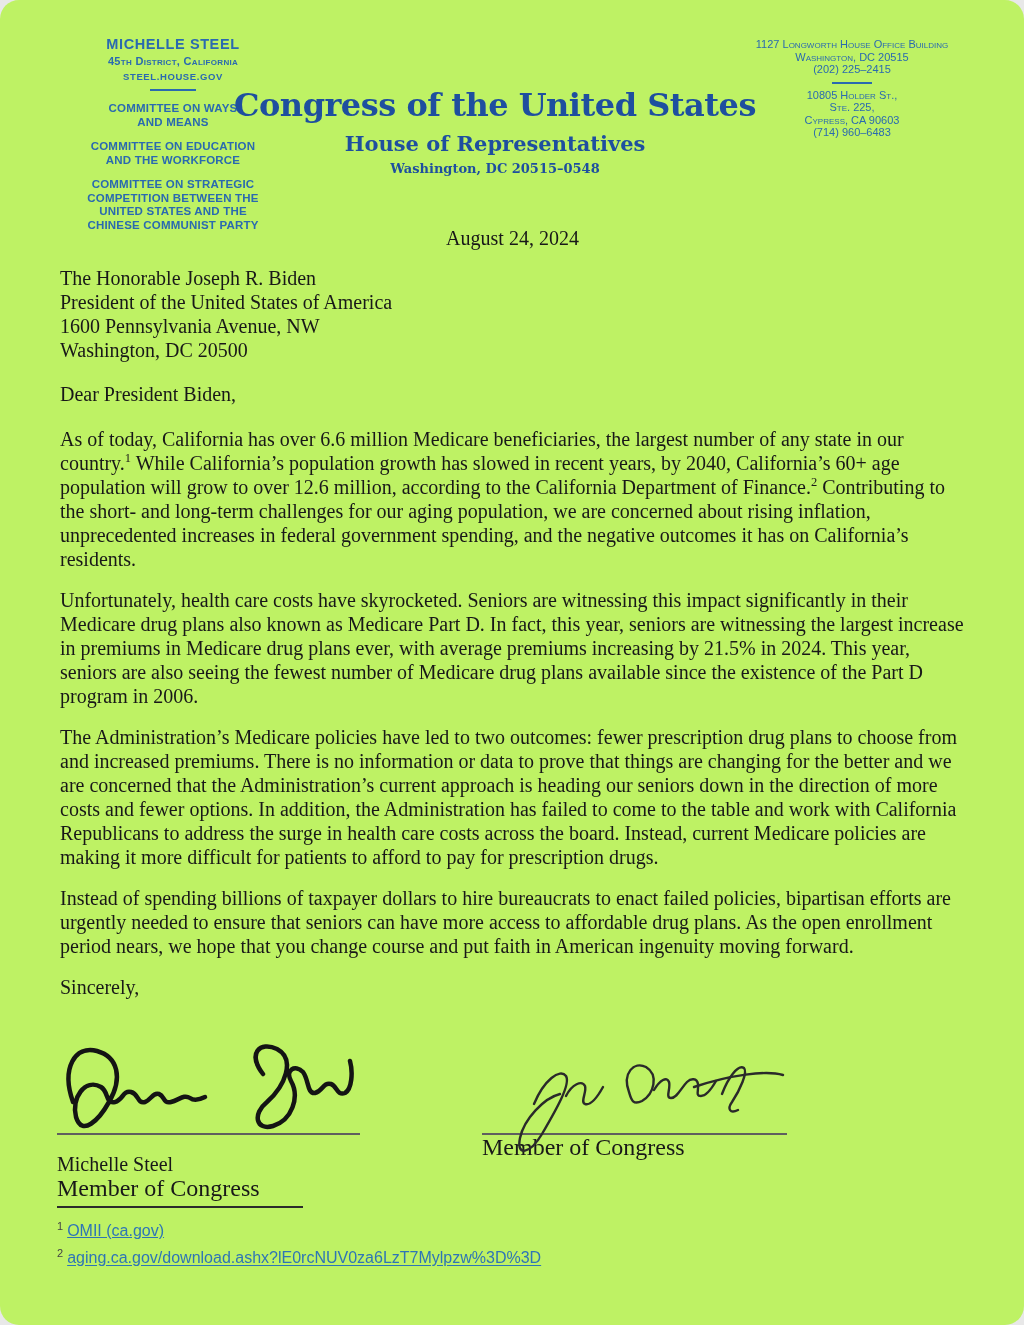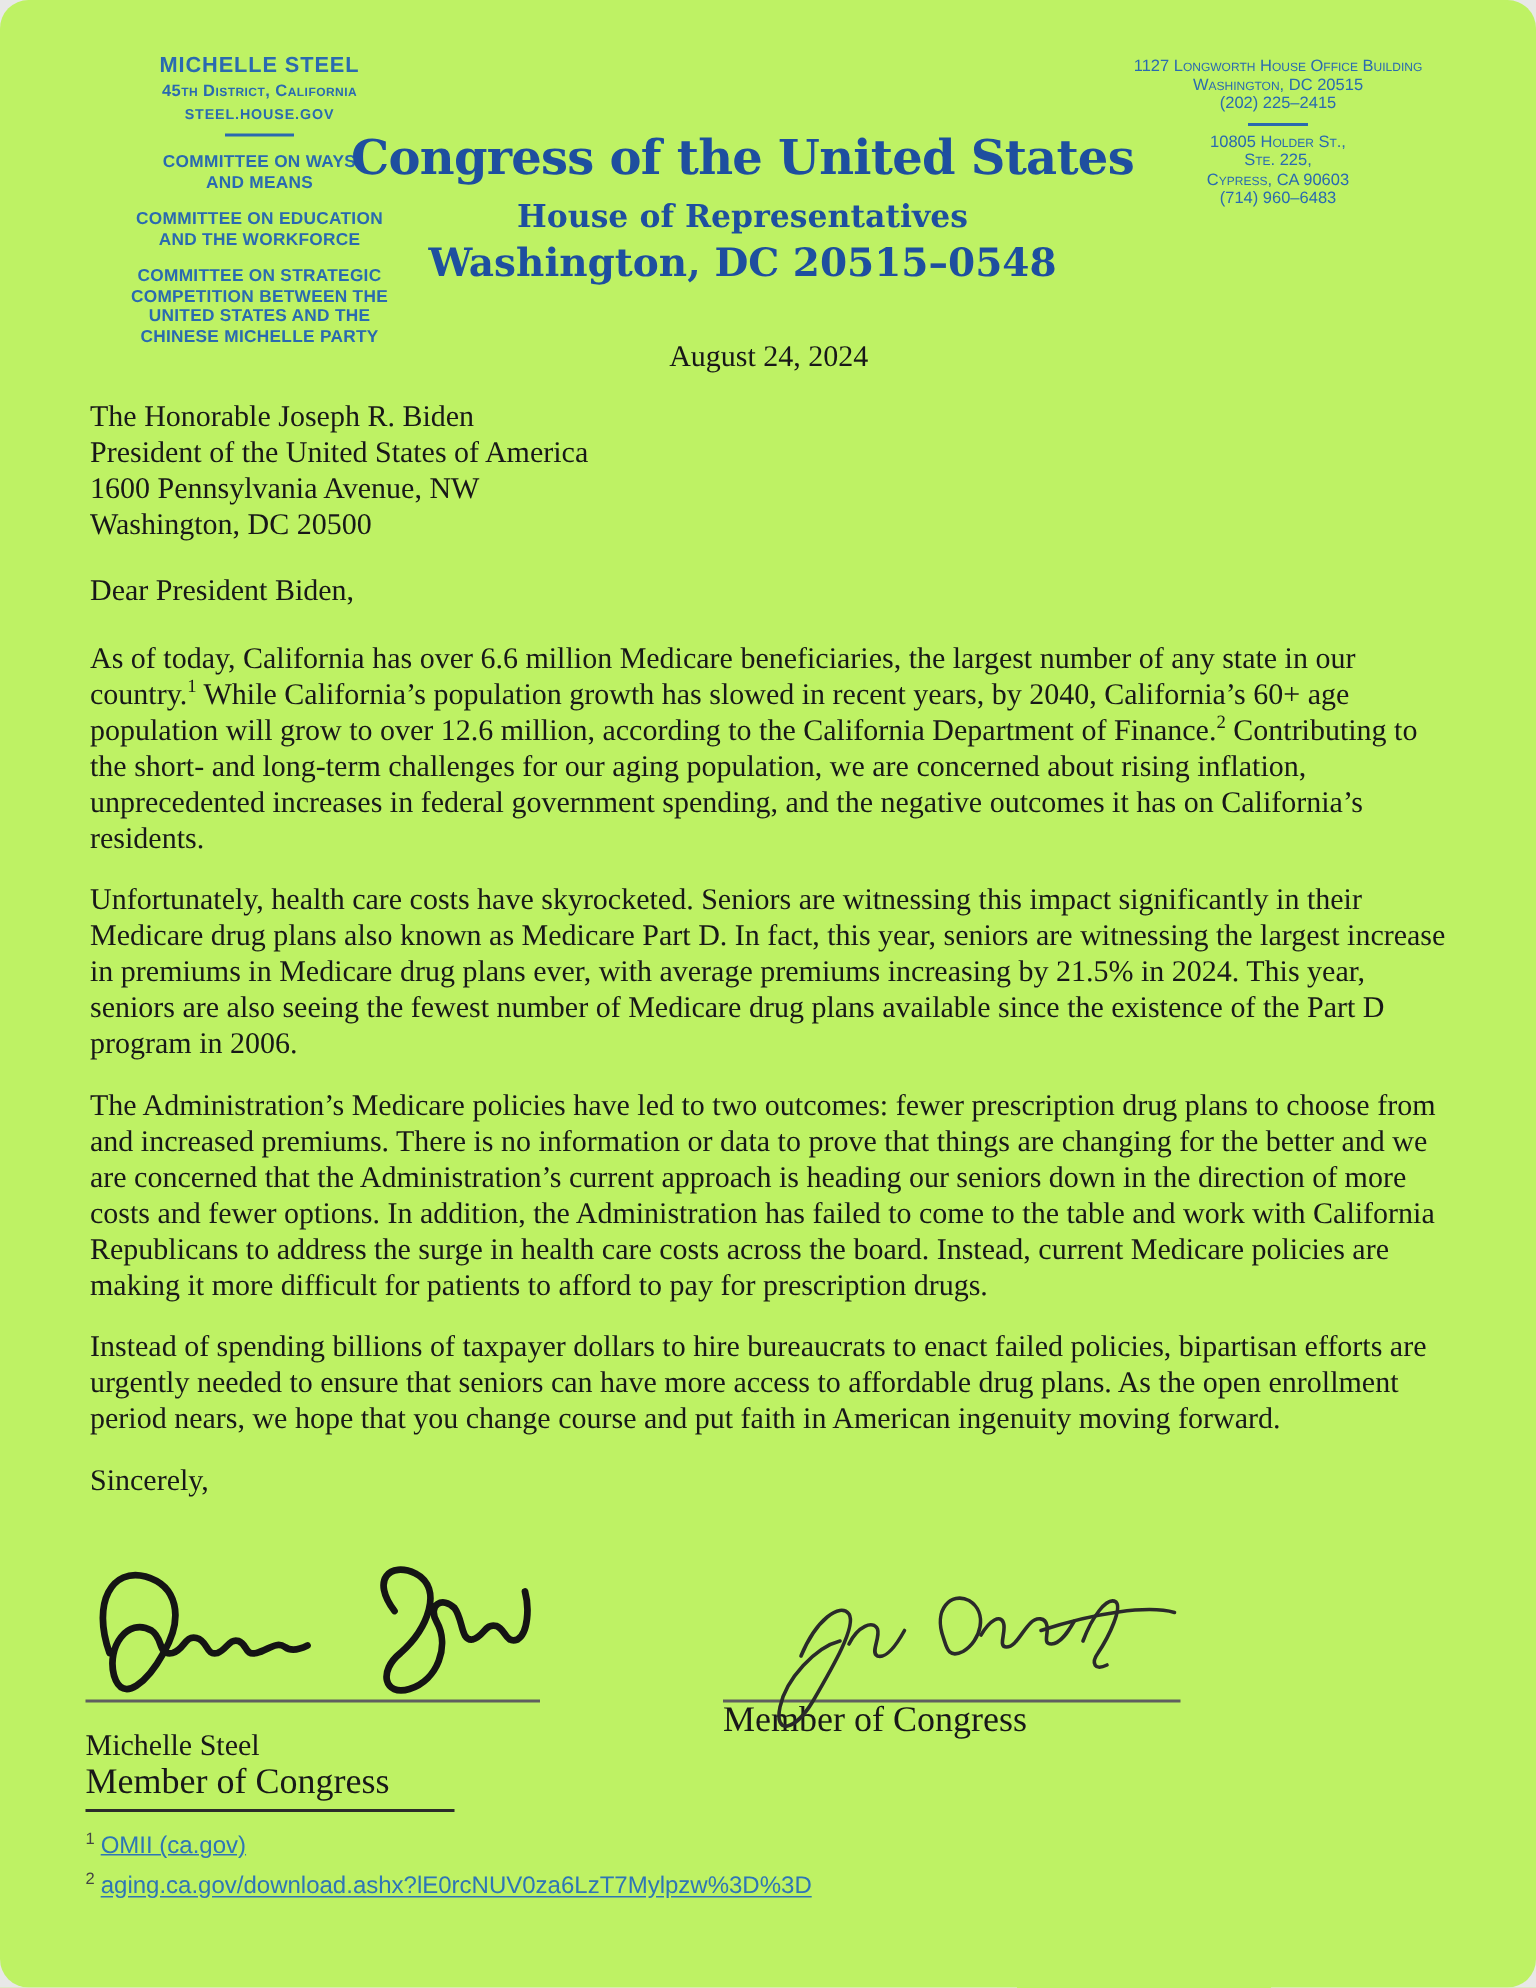--- a/index.html
+++ b/index.html
@@ -29,21 +29,21 @@
   .lh-divider { width: 46px; border: 0; border-top: 2px solid #2a6ab0; margin: 7px auto 6px auto; }
   .lh-committee { font-size: 11.5px; line-height: 13.5px; margin-top: 11px; letter-spacing: 0.2px; }
 
   .lh-center {
     position: absolute; left: 195px; width: 600px; top: 86px;
     text-align: center; color: #1e4f9f;
     font-family: "DejaVu Serif", serif; font-weight: bold;
   }
   .lh-congress { font-size: 32px; letter-spacing: -0.5px; }
   .lh-house { font-size: 21px; margin-top: 7px; }
-  .lh-wash { font-size: 26px; margin-top: 5px; text-align: center; }
+  .lh-wash { font-size: 13px; margin-top: 5px; text-align: center; }
 
   .lh-right {
     position: absolute; right: 62px; top: 38px; width: 220px;
     text-align: center; color: #2a6ab0;
     font-family: "Liberation Sans", sans-serif; font-weight: normal;
     font-variant: small-caps;
     font-size: 11px; line-height: 12.5px;
   }
   .lh-right .lh-divider { margin: 6px auto 5px auto; width: 40px; }
 
@@ -100,21 +100,21 @@
         <div>AND MEANS</div>
       </div>
       <div class="lh-committee">
         <div>COMMITTEE ON EDUCATION</div>
         <div>AND THE WORKFORCE</div>
       </div>
       <div class="lh-committee">
         <div>COMMITTEE ON STRATEGIC</div>
         <div>COMPETITION BETWEEN THE</div>
         <div>UNITED STATES AND THE</div>
-        <div>CHINESE MICHELLE PARTY</div>
+        <div>CHINESE COMMUNIST PARTY</div>
       </div>
     </div>
 
     <div class="lh-center">
       <div class="lh-congress">Congress of the United States</div>
       <div class="lh-house">House of Representatives</div>
       <div class="lh-wash">Washington, DC 20515–0548</div>
     </div>
 
     <div class="lh-right">

